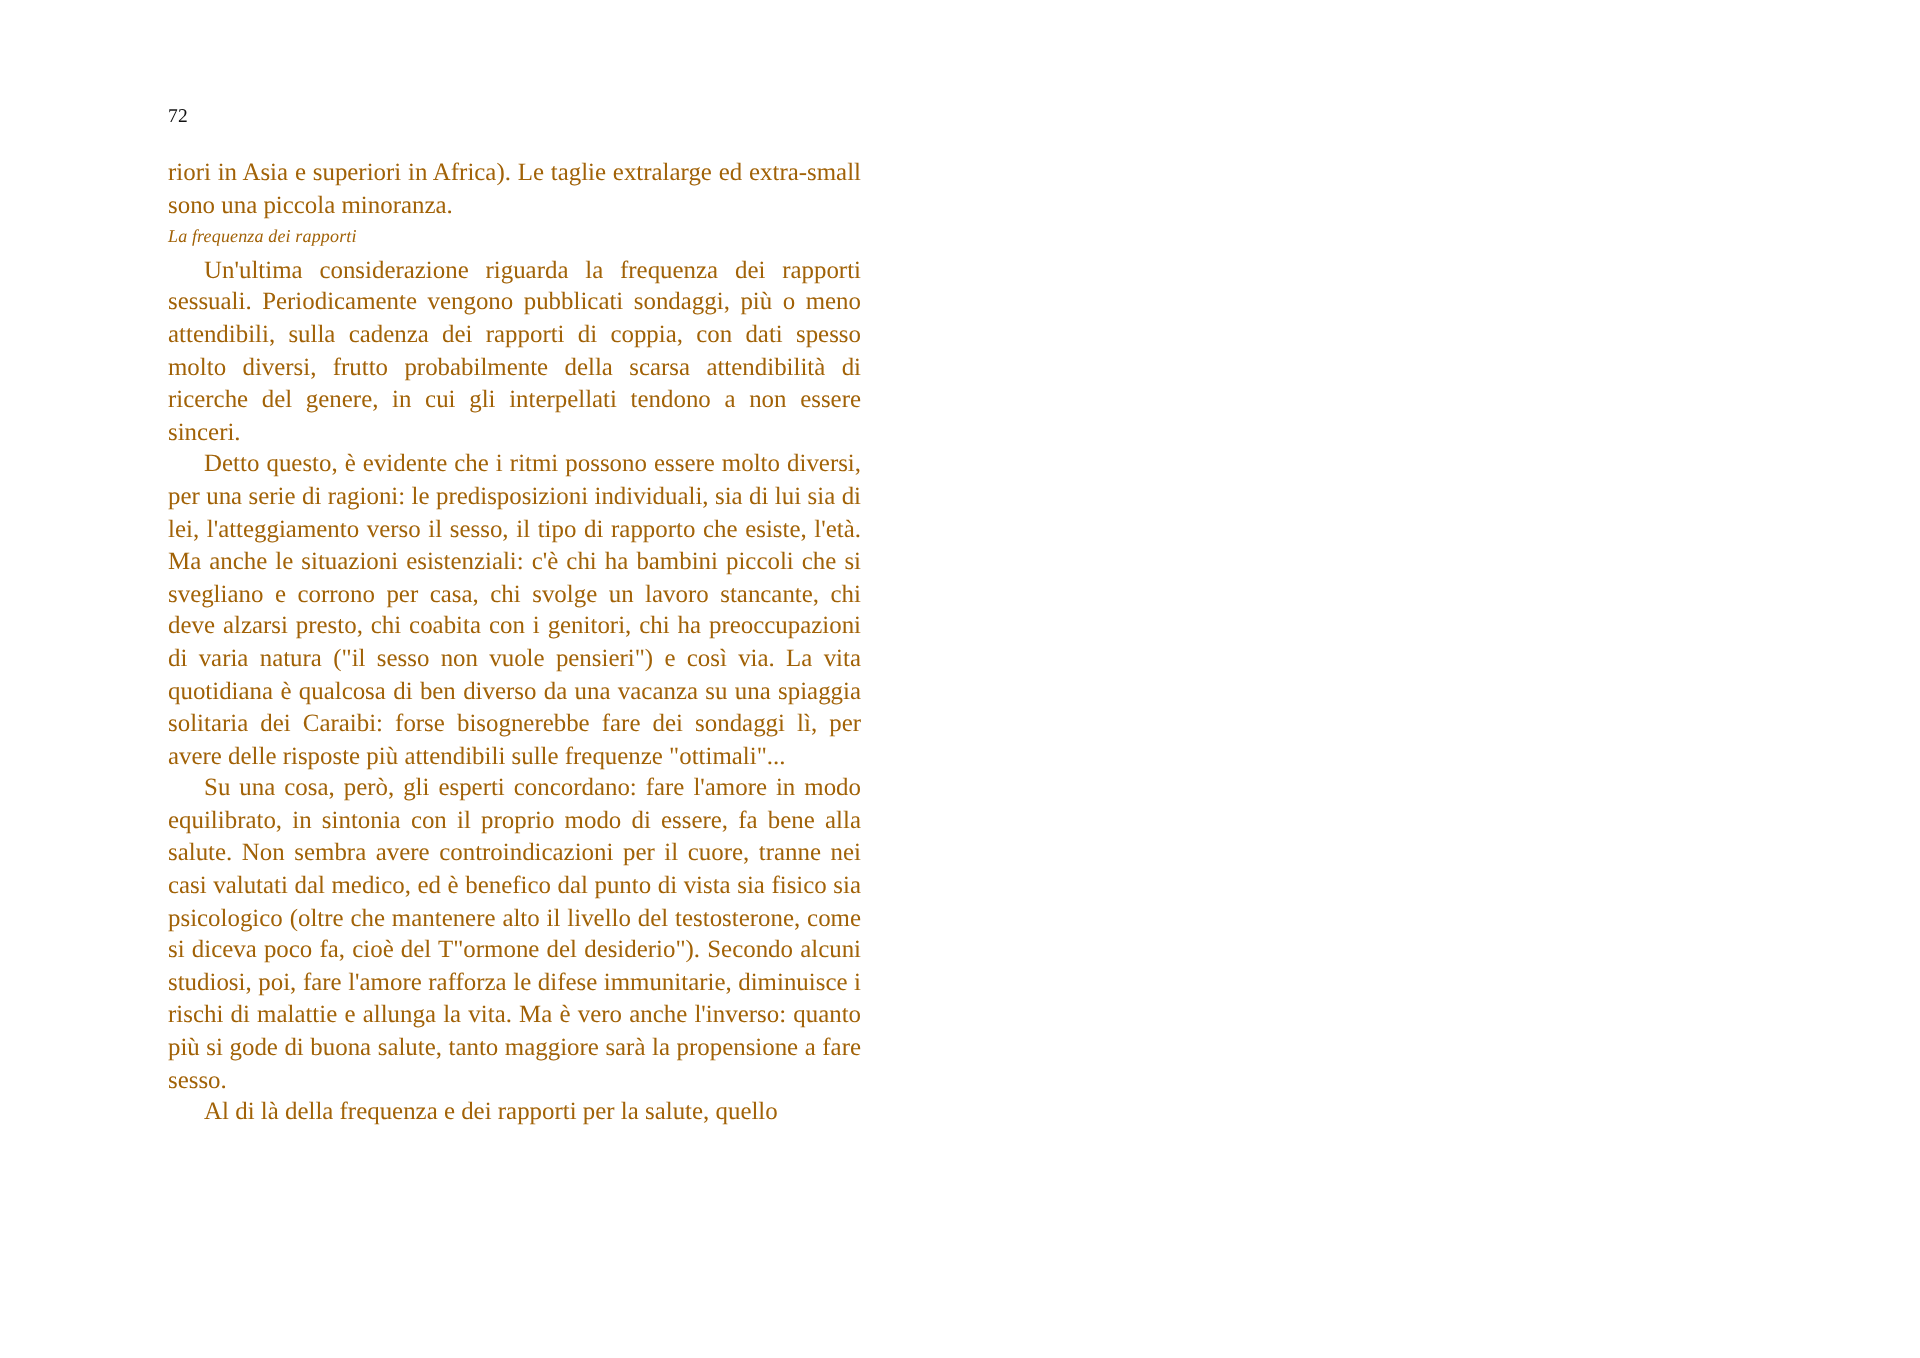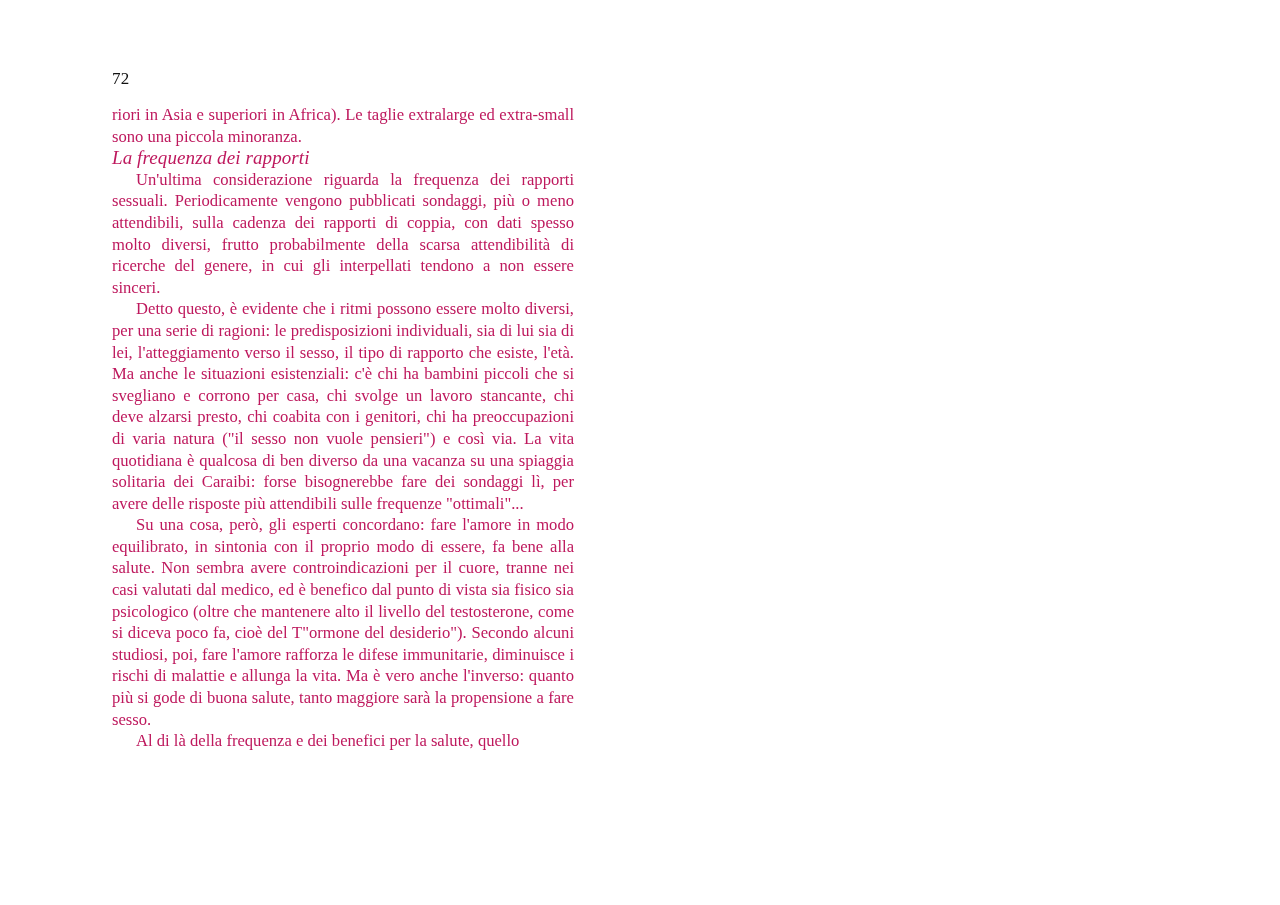--- a/index.html
+++ b/index.html
@@ -30,38 +30,38 @@
     top: 0;
     height: 905px;
   }
   .page-left  { left: 0;   width: 640px; }
   .page-right { left: 640px; width: 640px; }
 
   
   .folio {
     position: absolute;
     font-family: "Liberation Serif", "DejaVu Serif", serif;
-    font-size: 17px;
+    font-size: 13px;
     line-height: 1;
     color: #111;
     letter-spacing: 0.2px;
   }
   .folio-verso {
     left: 112px;
     top: 70px;
   }
 
   
   .column {
     position: absolute;
     text-align: justify;
     text-justify: inter-word;
     font-size: 16.6px;
     line-height: 21.6px;
-    color: #be185d;
+    color: #a16207;
     hyphens: none;
   }
   .col-left {
     left: 112px;
     top: 104px;
     width: 462px;
   }
 
   .column p {
     margin: 0;
@@ -72,21 +72,21 @@
   }
   .column p:last-child {
     
   }
 
   
   .column p { text-align-last: left; }
 
   .subhead {
     font-style: italic;
-    font-size: 19px;
+    font-size: 12px;
     line-height: 21.6px;
     margin: 0;
     text-align: right;
     text-indent: 0;
     letter-spacing: 0.1px;
   }
   .gap-before { margin-top: 17px; }
   .gap-after  { margin-bottom: 7px; }
 </style>
 </head>
@@ -104,21 +104,21 @@
 
 
       <p class="subhead gap-before gap-after">La frequenza dei rapporti</p>
 
       <p class="ind">Un'ultima considerazione riguarda la frequenza dei rapporti sessuali. Periodicamente vengono pubblicati sondaggi, più o meno attendibili, sulla cadenza dei rapporti di coppia, con dati spesso molto diversi, frutto probabilmente della scarsa attendibilità di ricerche del genere, in cui gli interpellati tendono a non essere sinceri.</p>
 
       <p class="ind">Detto questo, è evidente che i ritmi possono essere molto diversi, per una serie di ragioni: le predisposizioni individuali, sia di lui sia di lei, l'atteggiamento verso il sesso, il tipo di rapporto che esiste, l'età. Ma anche le situazioni esistenziali: c'è chi ha bambini piccoli che si svegliano e corrono per casa, chi svolge un lavoro stancante, chi deve alzarsi presto, chi coabita con i genitori, chi ha preoccupazioni di varia natura ("il sesso non vuole pensieri") e così via. La vita quotidiana è qualcosa di ben diverso da una vacanza su una spiaggia solitaria dei Caraibi: forse bisognerebbe fare dei sondaggi lì, per avere delle risposte più attendibili sulle frequenze "ottimali"...</p>
 
       <p class="ind">Su una cosa, però, gli esperti concordano: fare l'amore in modo equilibrato, in sintonia con il proprio modo di essere, fa bene alla salute. Non sembra avere controindicazioni per il cuore, tranne nei casi valutati dal medico, ed è benefico dal punto di vista sia fisico sia psicologico (oltre che mantenere alto il livello del testosterone, come si diceva poco fa, cioè del T"ormone del desiderio"). Secondo alcuni studiosi, poi, fare l'amore rafforza le difese immunitarie, diminuisce i rischi di malattie e allunga la vita. Ma è vero anche l'inverso: quanto più si gode di buona salute, tanto maggiore sarà la propensione a fare sesso.</p>
 
-      <p class="ind">Al di là della frequenza e dei benefici per la salute, quello</p>
+      <p class="ind">Al di là della frequenza e dei rapporti per la salute, quello</p>
 
     </div>
   </div>
 
   <div class="page page-right">
 
     
 
     
 

